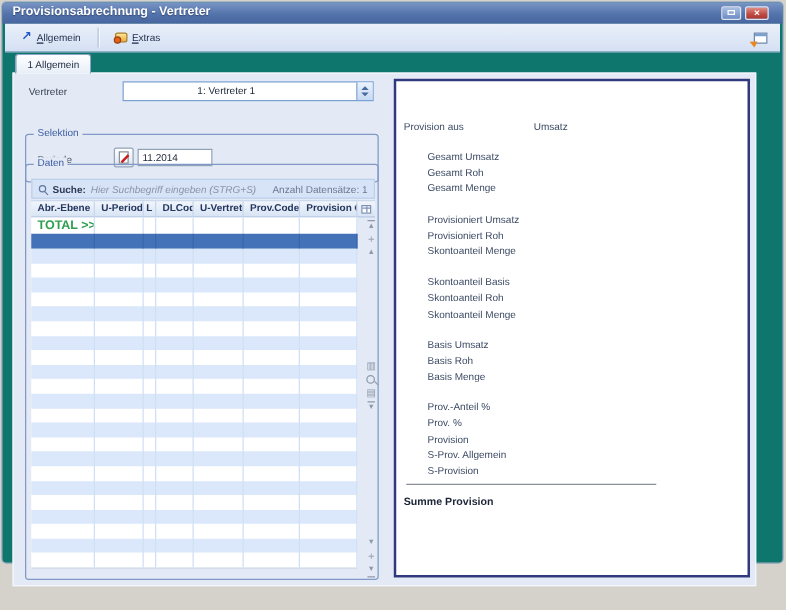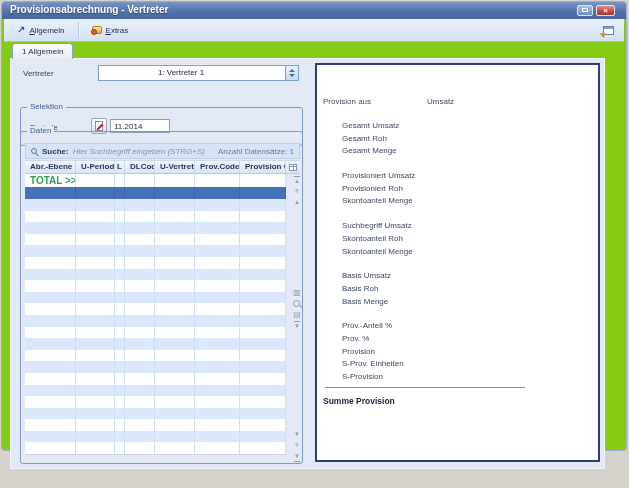--- a/index.html
+++ b/index.html
@@ -1,19 +1,19 @@
 <!DOCTYPE html>
 <html><head>
 <meta charset="utf-8">
 <style>
   * { margin:0; padding:0; box-sizing:border-box; }
   html,body { width:629px; height:488px; overflow:hidden;
     font-family:"Liberation Sans","DejaVu Sans",sans-serif; background:#d5d2cb; }
   .window { position:absolute; left:1px; top:1px; width:626px; height:450px;
-    background:#84cc16; border:1px solid #9fadc4; border-radius:4px; }
+    background:#0f766e; border:1px solid #9fadc4; border-radius:4px; }
 
   
   .titlebar { position:absolute; left:0; top:0; right:0; height:17px;
     background:linear-gradient(#7a95c6,#5273ab 55%,#48659f);
     border-radius:3px 3px 0 0; color:#fff; }
   .title { position:absolute; left:8px; top:2px; font-size:10px; font-weight:bold;
     text-shadow:0 1px 1px #32456e; white-space:nowrap; }
   .winbtn { position:absolute; top:3px; height:11px; border-radius:2px;
     border:1px solid #dfe6f2; }
   .winbtn.restore { right:33px; width:16px; background:linear-gradient(#aabfe3,#6d8cc4); }
@@ -493,34 +493,34 @@
             <div class="rp-row">Gesamt Umsatz</div>
             <div class="rp-row">Gesamt Roh</div>
             <div class="rp-row">Gesamt Menge</div>
           </div>
           <div class="rp-group">
             <div class="rp-row">Provisioniert Umsatz</div>
             <div class="rp-row">Provisioniert Roh</div>
             <div class="rp-row">Skontoanteil Menge</div>
           </div>
           <div class="rp-group">
-            <div class="rp-row">Suchbegriff Umsatz</div>
+            <div class="rp-row">Skontoanteil Basis</div>
             <div class="rp-row">Skontoanteil Roh</div>
             <div class="rp-row">Skontoanteil Menge</div>
           </div>
           <div class="rp-group">
             <div class="rp-row">Basis Umsatz</div>
             <div class="rp-row">Basis Roh</div>
             <div class="rp-row">Basis Menge</div>
           </div>
           <div class="rp-group">
             <div class="rp-row">Prov.-Anteil %</div>
             <div class="rp-row">Prov. %</div>
             <div class="rp-row">Provision</div>
-            <div class="rp-row">S-Prov. Einheiten</div>
+            <div class="rp-row">S-Prov. Allgemein</div>
             <div class="rp-row">S-Provision</div>
           </div>
         </div>
       <div class="rp-divider"></div>
       <div class="rp-summe">Summe Provision</div>
     </div>
 
   </div>
 </div>
 

